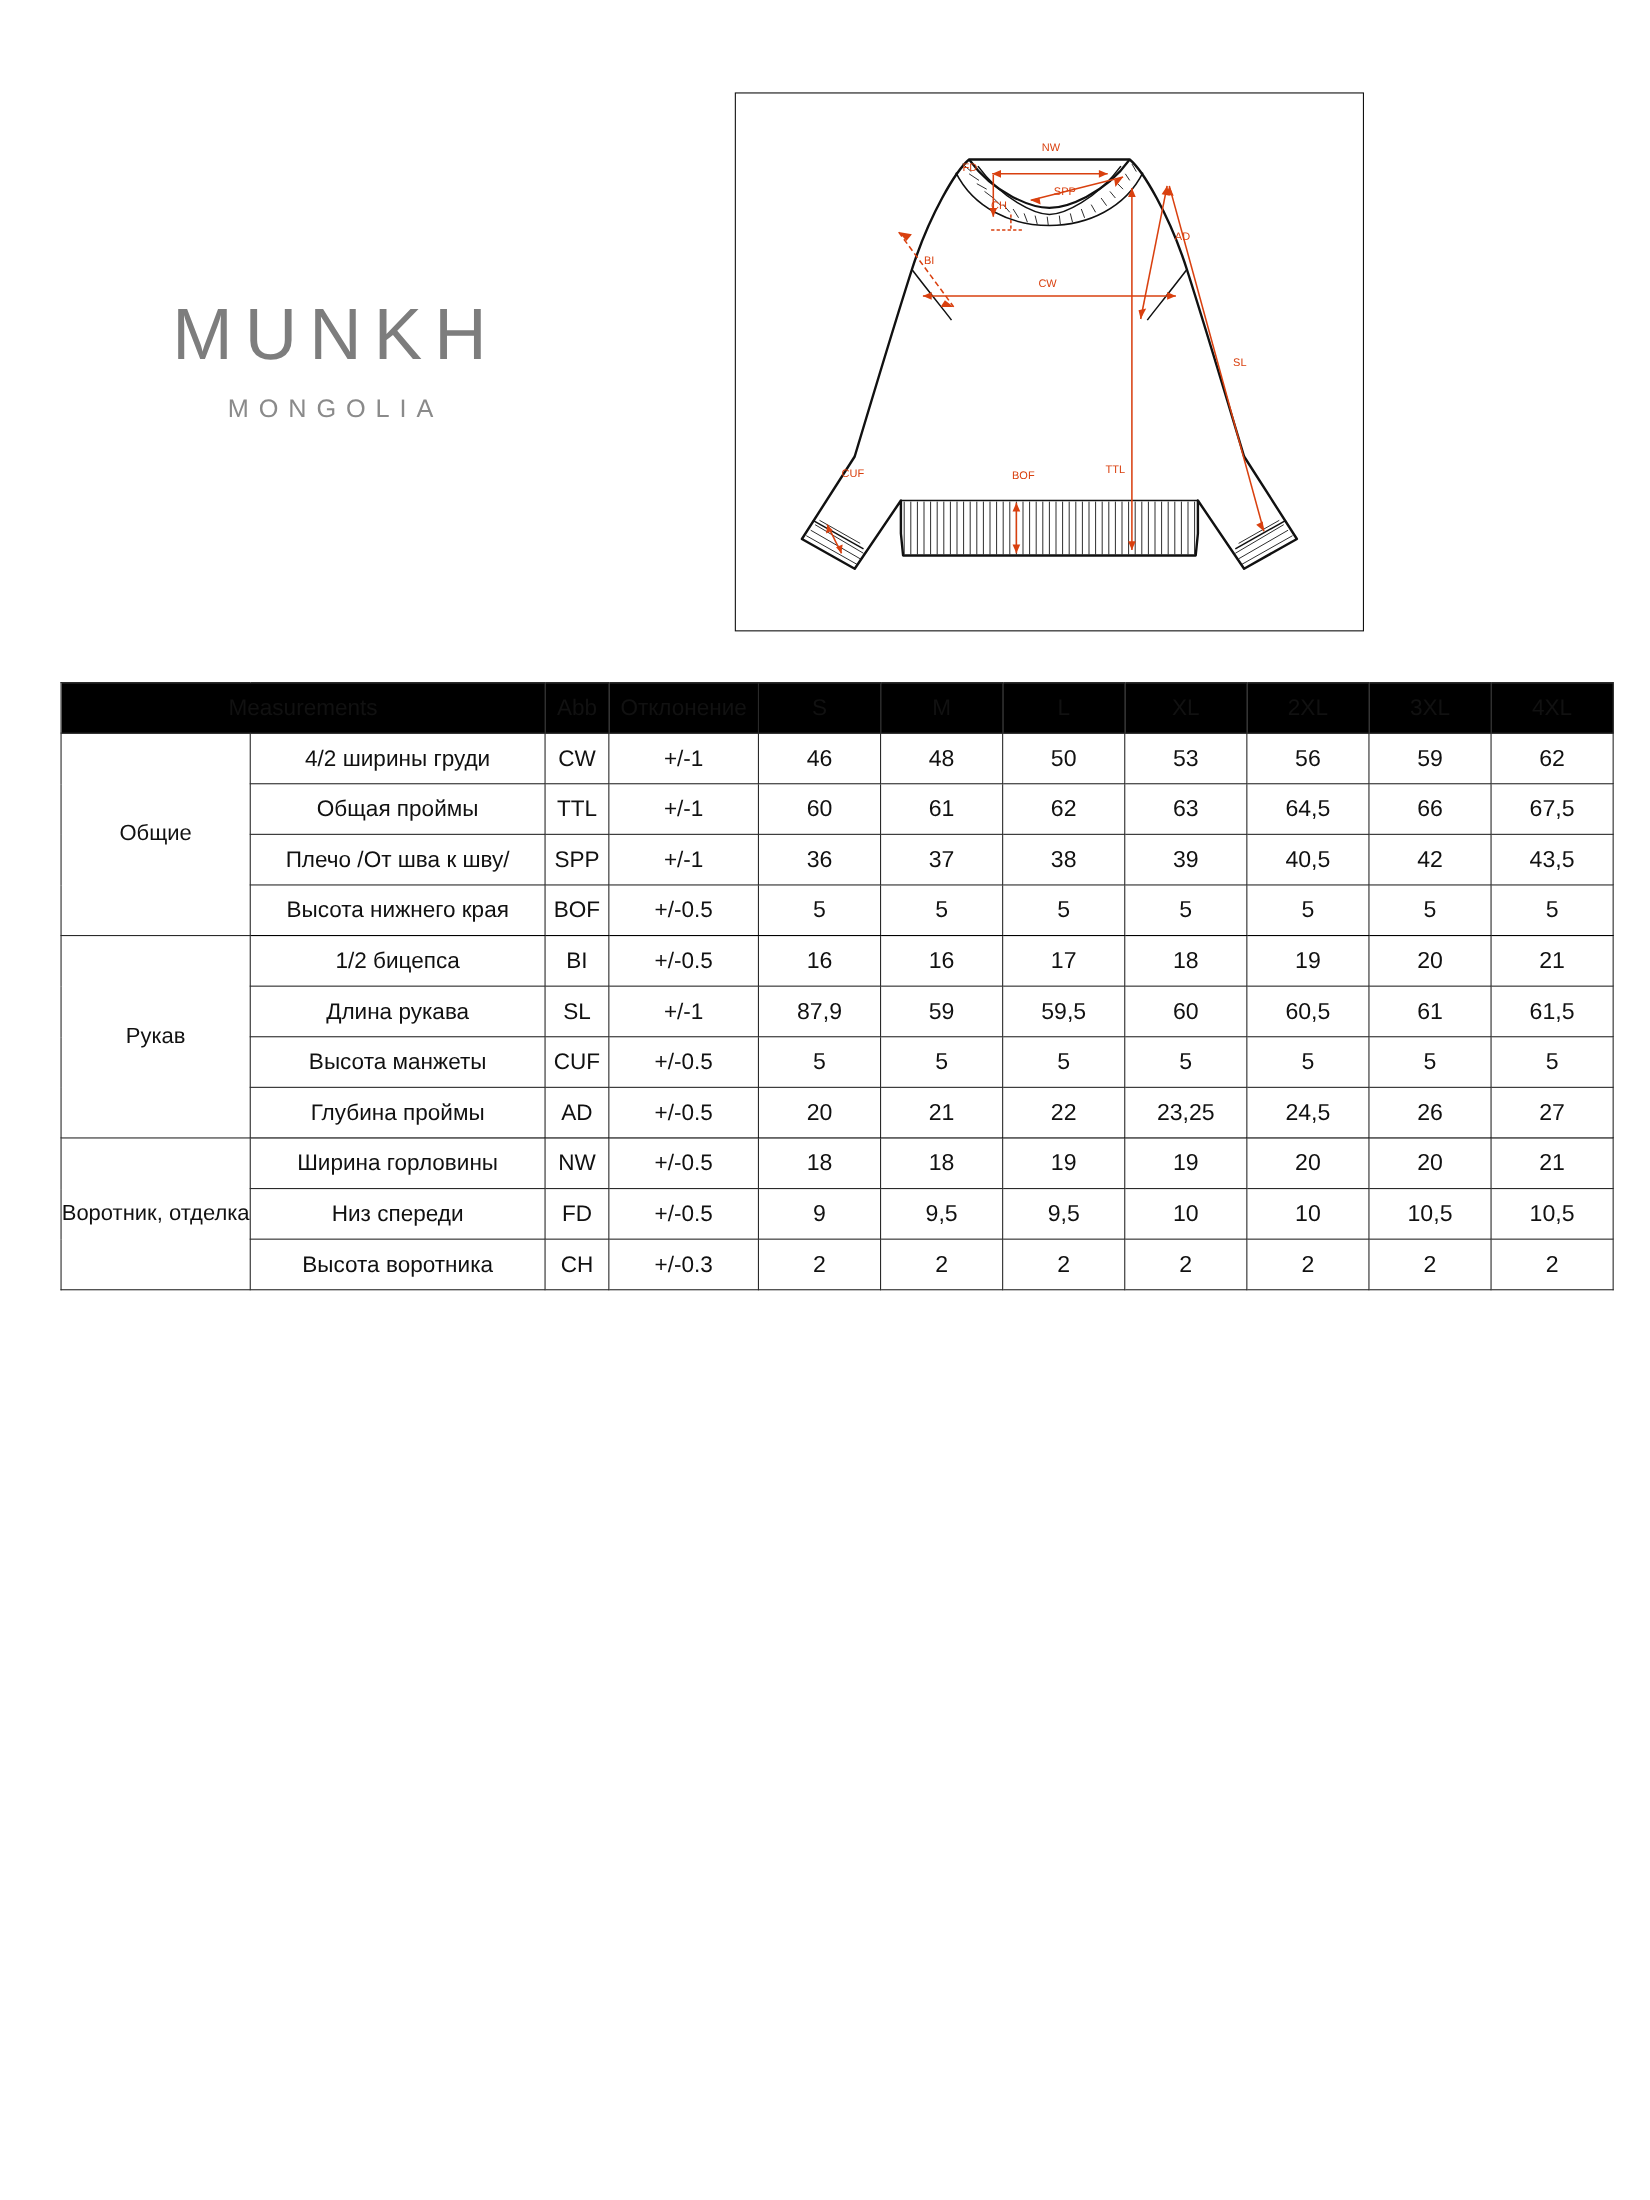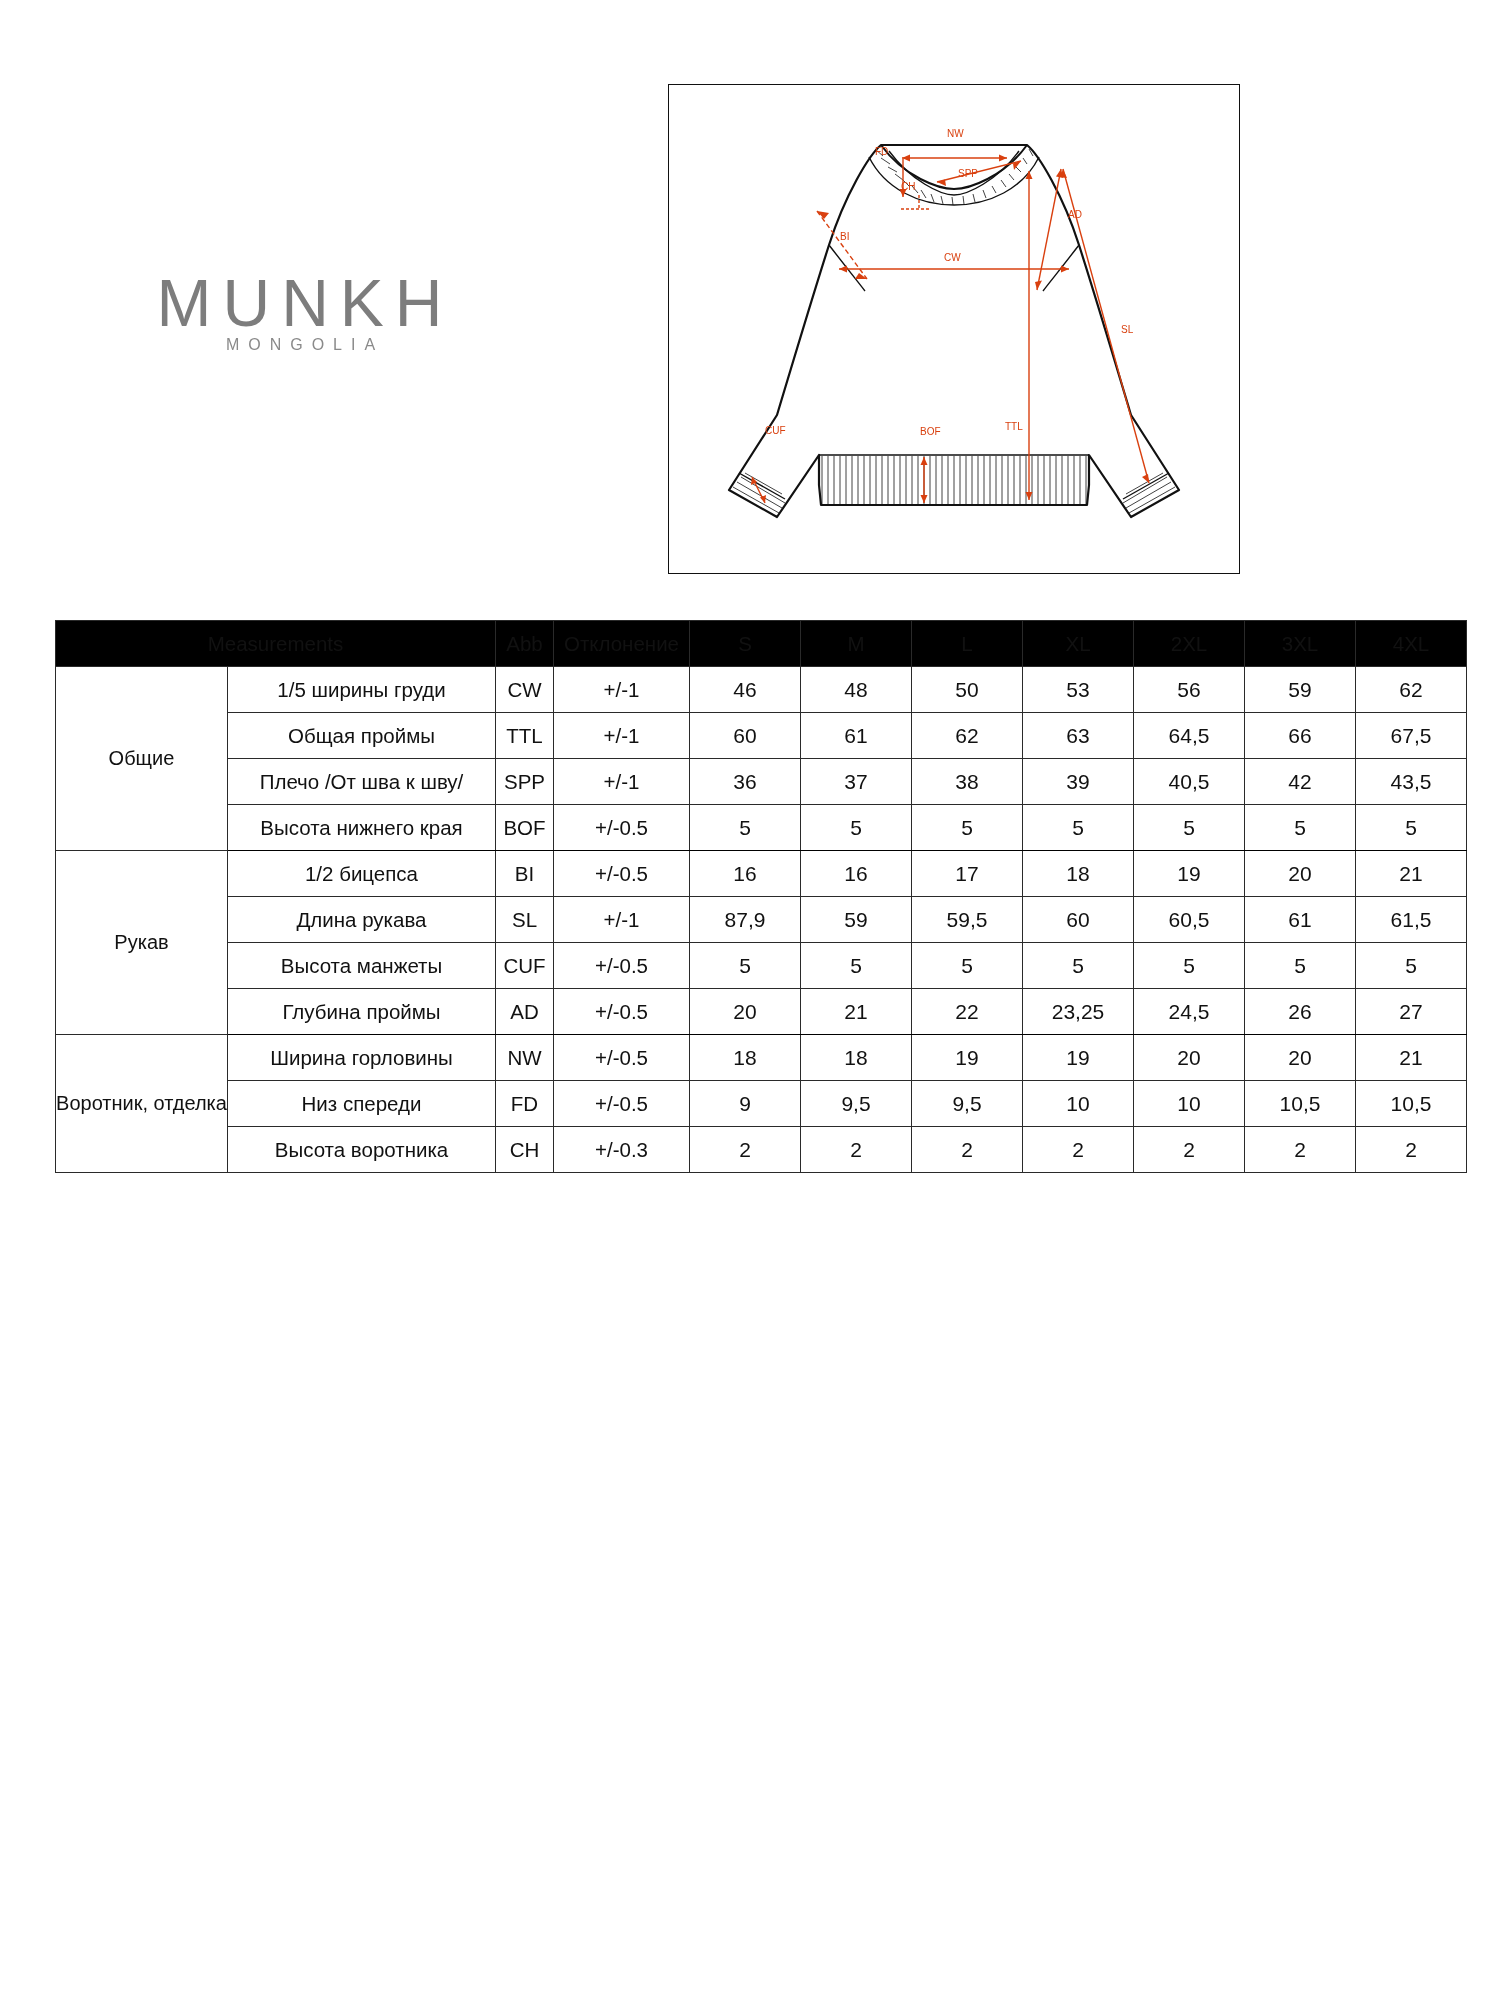--- a/index.html
+++ b/index.html
@@ -31,21 +31,22 @@
   }
   .brand-name {
     font-size: 66px;
     letter-spacing: 11px;
     color: #7d7d7d;
     font-weight: 400;
     line-height: 1;
     font-family: "Liberation Sans", sans-serif;
   }
   .brand-sub {
-    font-size: 16px;
+    margin-top: 22px;
+    font-size: 23px;
     letter-spacing: 9px;
     color: #8a8a8a;
     font-weight: 400;
     text-align: center;
   }
 
   
   .tech-box {
     position: absolute;
     left: 668px;
@@ -318,21 +319,21 @@
         <th>XL</th>
         <th>2XL</th>
         <th>3XL</th>
         <th>4XL</th>
       </tr>
     </thead>
     <tbody>
 
       <tr>
         <td class="group-cell" rowspan="4">Общие</td>
-        <td class="name-cell">1/5 ширины груди</td>
+        <td class="name-cell">4/2 ширины груди</td>
         <td>CW</td>
         <td>+/-1</td>
         <td class="size-cell">46</td>
         <td class="size-cell">48</td>
         <td class="size-cell">50</td>
         <td class="size-cell">53</td>
         <td class="size-cell">56</td>
         <td class="size-cell">59</td>
         <td class="size-cell">62</td>
       </tr>

